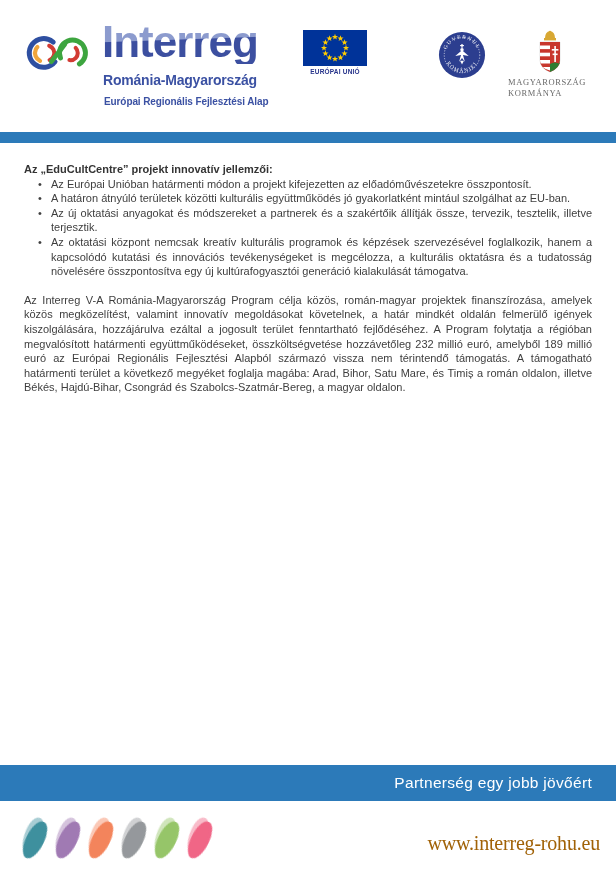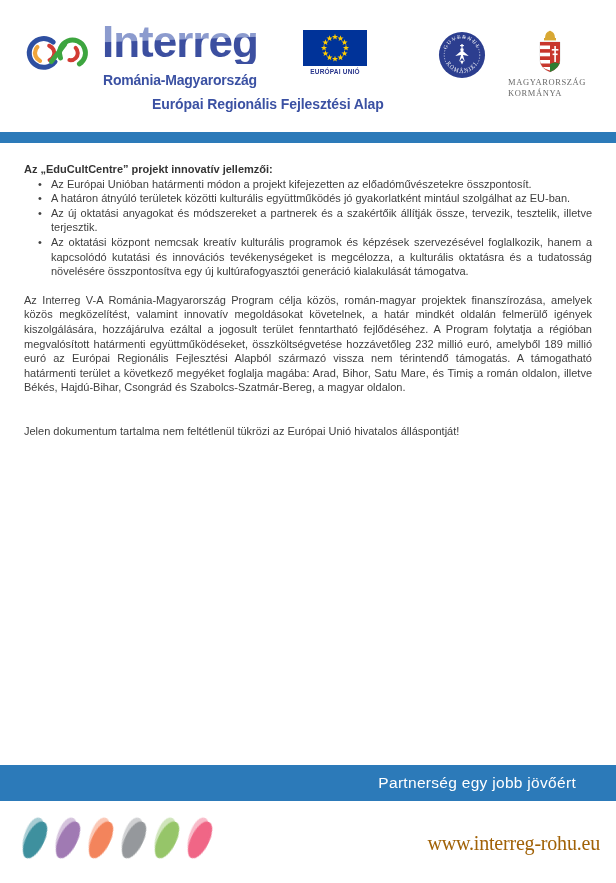--- a/index.html
+++ b/index.html
@@ -20,21 +20,21 @@
     background:linear-gradient(178deg,#8c9bce 0%,#8c9bce 44%,#3c4fa0 46%);
     -webkit-background-clip:text; background-clip:text;
     -webkit-text-fill-color:transparent;
   }
   .brand-sub {
     position:absolute; left:103px; top:72px;
     font-size:14px; font-weight:bold; letter-spacing:-0.2px; color:#3b51a3;
   }
   .brand-fund {
     position:absolute; left:104px; top:96px;
-    font-size:14px; font-weight:bold; letter-spacing:-0.1px; color:#3b51a3;margin-left:48px;
+    font-size:10px; font-weight:bold; letter-spacing:-0.1px; color:#3b51a3;
   }
   .eu-block { position:absolute; left:303px; top:30px; width:64px; text-align:center; }
   .eu-flag { display:block; width:64px; height:36px; }
   .eu-caption { margin-top:2px; font-size:6.5px; font-weight:bold; color:#27348b; letter-spacing:0.2px; }
   .ro-seal { position:absolute; left:438px; top:31px; width:48px; height:48px; }
   .hu-block { position:absolute; left:508px; top:30px; width:84px; text-align:left; }
   .hu-arms { display:block; margin:0 auto; width:28px; height:44px; }
   .hu-gov {
     margin-top:3px; font-family:"Liberation Serif", serif;
     font-size:8.5px; letter-spacing:0.6px; color:#6a6a6a; line-height:1.25;
@@ -51,21 +51,21 @@
   .bullets { list-style:none; margin:0 0 0 14px; }
   .bullets li { position:relative; padding-left:13px; }
   .bullets li::before { content:"•"; position:absolute; left:0; top:0; }
   .para { margin-top:14px; }
   .disclaimer { margin-top:29px; text-align:left; }
 
   
   .blue-bar-bottom {
     position:absolute; left:0; top:765px; width:616px; height:36px;
     background:#2c7ab9; display:flex; align-items:center; justify-content:flex-end;
-    padding-right:40px;
+    padding-right:24px;
   }
   .slogan { color:#ffffff; font-size:15.5px; font-weight:500; letter-spacing:0.3px; }
   .brushes { position:absolute; left:26px; top:818px; width:220px; height:48px; }
   .brush {
     position:absolute; top:2px; width:18px; height:40px;
     border-radius:50% 48% 52% 50%; transform:rotate(26deg);
     filter:blur(0.6px); opacity:0.92;
   }
   .brush::before {
     content:""; position:absolute; inset:-2px 3px 2px -3px;
@@ -173,21 +173,20 @@
 
   <div class="content" style="color: rgb(62, 62, 62);">
     <h1>Az „EduCultCentre” projekt innovatív jellemzői:</h1>
     <ul class="bullets">
       <li>Az Európai Unióban határmenti módon a projekt kifejezetten az előadóművészetekre összpontosít.</li>
       <li>A határon átnyúló területek közötti kulturális együttműködés jó gyakorlatként mintául szolgálhat az EU-ban.</li>
       <li>Az új oktatási anyagokat és módszereket a partnerek és a szakértőik állítják össze, tervezik, tesztelik, illetve terjesztik.</li>
       <li>Az oktatási központ nemcsak kreatív kulturális programok és képzések szervezésével foglalkozik, hanem a kapcsolódó kutatási és innovációs tevékenységeket is megcélozza, a kulturális oktatásra és a tudatosság növelésére összpontosítva egy új kultúrafogyasztói generáció kialakulását támogatva.</li>
     </ul>
     <p class="para">Az Interreg V-A Románia-Magyarország Program célja közös, román-magyar projektek finanszírozása, amelyek közös megközelítést, valamint innovatív megoldásokat követelnek, a határ mindkét oldalán felmerülő igények kiszolgálására, hozzájárulva ezáltal a jogosult terület fenntartható fejlődéséhez. A Program folytatja a régióban megvalósított határmenti együttműködéseket, összköltségvetése hozzávetőleg 232 millió euró, amelyből 189 millió euró az Európai Regionális Fejlesztési Alapból származó vissza nem térintendő támogatás. A támogatható határmenti terület a következő megyéket foglalja magába: Arad, Bihor, Satu Mare, és Timiș a román oldalon, illetve Békés, Hajdú-Bihar, Csongrád és Szabolcs-Szatmár-Bereg, a magyar oldalon.</p>
-    <p class="disclaimer">Jelen dokumentum tartalma nem feltétlenül tükrözi az Európai Unió hivatalos álláspontját!</p>
   </div>
 
   <div class="blue-bar-bottom" style="background: rgb(44, 122, 185);">
     <span class="slogan">Partnerség egy jobb jövőért</span>
   </div>
 
   <div class="brushes">
     <span class="brush" style="left: 0px; background: rgb(47, 135, 150);"></span>
     <span class="brush" style="left: 33px; background: rgb(154, 111, 174);"></span>
     <span class="brush" style="left: 66px; background: rgb(243, 123, 79);"></span>

